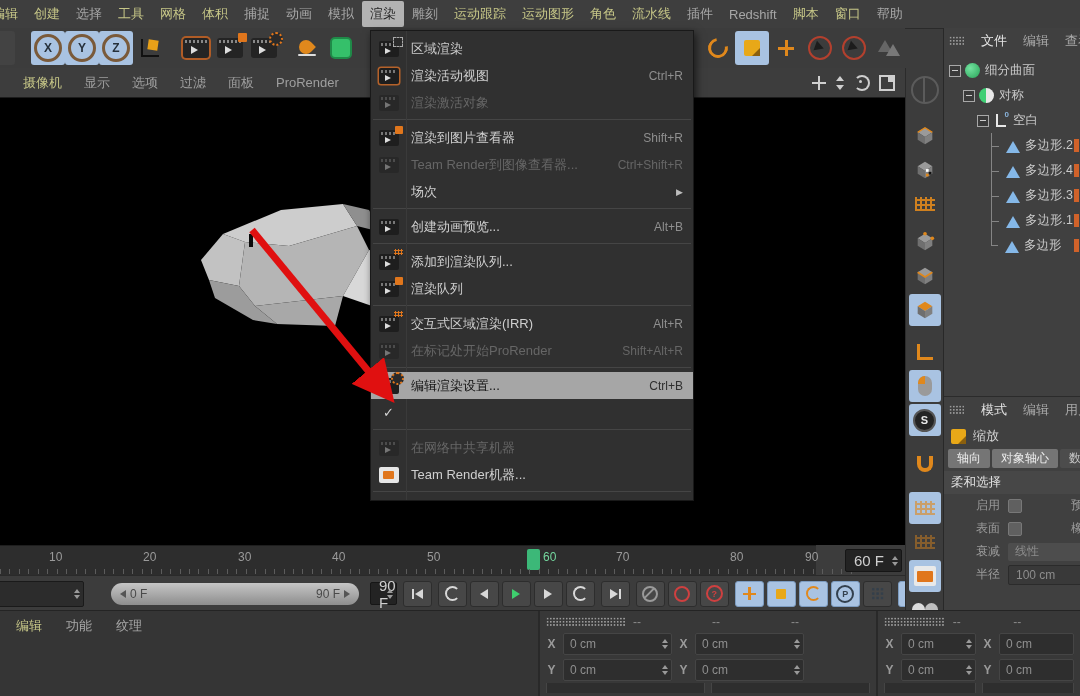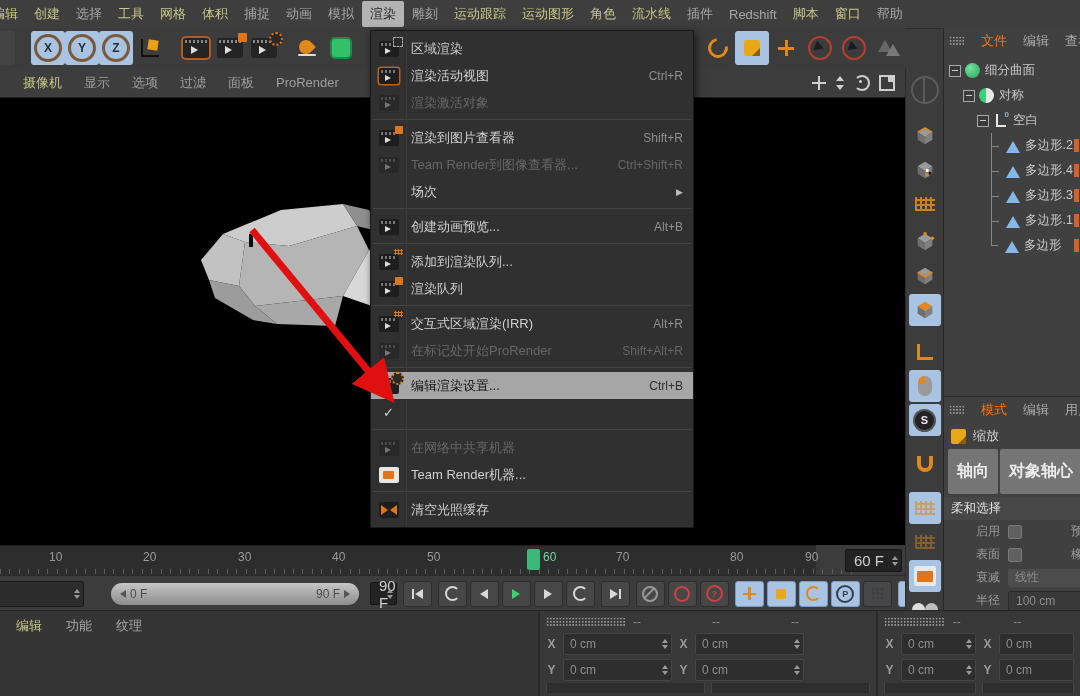--- a/index.html
+++ b/index.html
@@ -192,21 +192,21 @@
   .folderic::after{content:"";position:absolute;left:3px;top:5px;width:16px;height:11px;background:#e0761c;border-radius:1px;}
   .circsic{width:26px;height:14px;position:relative;}
   .circsic::before,.circsic::after{content:"";position:absolute;top:0;width:13px;height:13px;
       background:#dcdcdc;border-radius:50%;}
   .circsic::after{left:13px;background:#bfbfbf;}
   
   .rightpanel{position:absolute;left:943px;top:28px;width:137px;height:582px;background:#404040;
       border-left:1px solid #282828;overflow:hidden;}
   .pmenu{height:26px;display:flex;align-items:center;gap:2px;padding-left:5px;overflow:hidden;white-space:nowrap;}
   .pmenu .pm{padding:0 7px;color:#a8a8a8;}
-  .pmenu .pm.hl{color:#f97316;text-align:center;}
+  .pmenu .pm.hl{color:#e5e5e5;text-align:center;}
   .tree{position:absolute;top:30px;left:0;right:0;}
   .trow{height:25px;display:flex;align-items:center;padding-right:2px;}
   .texp{width:10px;height:10px;border:1px solid #a8a8a8;background:#3a3a3a;margin-right:4px;position:relative;flex:none;}
   .texp::after{content:"";position:absolute;left:2px;right:2px;top:4px;height:1px;background:#ccc;}
   .tconn{align-self:stretch;width:10px;border-left:1px solid #858585;position:relative;margin-right:4px;flex:none;}
   .tconn::after{content:"";position:absolute;left:0;top:50%;width:7px;height:1px;background:#858585;}
   .tconn.end{border-left:none;}
   .tconn.end::before{content:"";position:absolute;left:0;top:0;height:50%;width:1px;background:#858585;}
   .tconn.end::after{top:calc(50% - 1px);}
   .tico{width:15px;height:15px;margin-right:5px;border-radius:50%;flex:none;}
@@ -218,21 +218,21 @@
   .null-zero{position:absolute;right:-1px;top:-3px;font-size:8px;color:#8ab4dc;font-weight:bold;}
   .ico-poly{border-radius:0;background:none;width:0;height:0;border-left:7px solid transparent;
       border-right:7px solid transparent;border-bottom:12px solid #85b8e8;margin-top:2px;}
   .tlabel{color:#c9c9c9;font-size:12.5px;white-space:nowrap;}
   .tsliver{margin-left:auto;width:5px;height:13px;background:#d0622a;flex:none;}
   .am{position:absolute;top:368px;left:0;right:0;border-top:1px solid #2b2b2b;}
   .am-tool{display:flex;align-items:center;gap:7px;padding:4px 0 3px 7px;}
   .am-tool .wpsq{width:15px;height:15px;}
   .am-tool-label{color:#d2d2d2;}
   .am-tabs{display:flex;gap:2px;padding:1px 0 3px 4px;overflow:hidden;white-space:nowrap;}
-  .tab{background:#757575;color:#ececec;font-size:16px;padding:12px 9px;border-radius:2px;flex:none;font-weight:bold;}
+  .tab{background:#757575;color:#ececec;font-size:12px;padding:1px 9px;border-radius:2px;flex:none;}
   .tab.dark{background:#4c4c4c;color:#c5c5c5;}
   .am-section{background:#474747;color:#e2e2e2;padding:3px 7px;font-size:12.5px;}
   .am-row{display:flex;align-items:center;height:23px;padding-left:26px;position:relative;}
   .am-label{width:30px;text-align:right;margin-right:8px;color:#9a9a9a;font-size:12px;flex:none;}
   .am-check{width:12px;height:12px;background:#606060;border:1px solid #787878;border-radius:2px;flex:none;}
   .am-right{position:absolute;right:-2px;color:#9a9a9a;font-size:12px;}
   .am-box{flex:1;height:18px;margin-right:-8px;background:#4d4d4d;border-radius:2px;color:#8d8d8d;
       font-size:12px;display:flex;align-items:center;padding:0 7px;}
   .am-box.inp{background:#393939;border:1px solid #2b2b2b;}
 </style>
@@ -469,30 +469,20 @@
       <span class="dshort"></span>
     </div>
     <div class="ditem">
       <span class="dicon">
           <span class="mi mach"></span>
         </span>
       <span class="dlabel">Team Render机器...</span>
       <span class="dshort"></span>
     </div>
     <div class="dsep"></div>
-    <div class="ditem">
-      <span class="dicon">
-          <span class="mi cache">
-            <i class="bt1"></i>
-            <i class="bt2"></i>
-          </span>
-        </span>
-      <span class="dlabel">清空光照缓存</span>
-      <span class="dshort"></span>
-    </div>
   </div>
 
   <svg class="arrow-overlay" width="1080" height="696">
     <defs>
       <marker id="ah" markerWidth="6" markerHeight="6" refX="2.5" refY="3" orient="auto">
         <path d="M0,0 L6,3 L0,6 z" fill="#e01010"></path>
       </marker>
     </defs>
     <line x1="252" y1="230" x2="379" y2="384" stroke="#e01010" stroke-width="7" marker-end="url(#ah)"></line>
   </svg>

